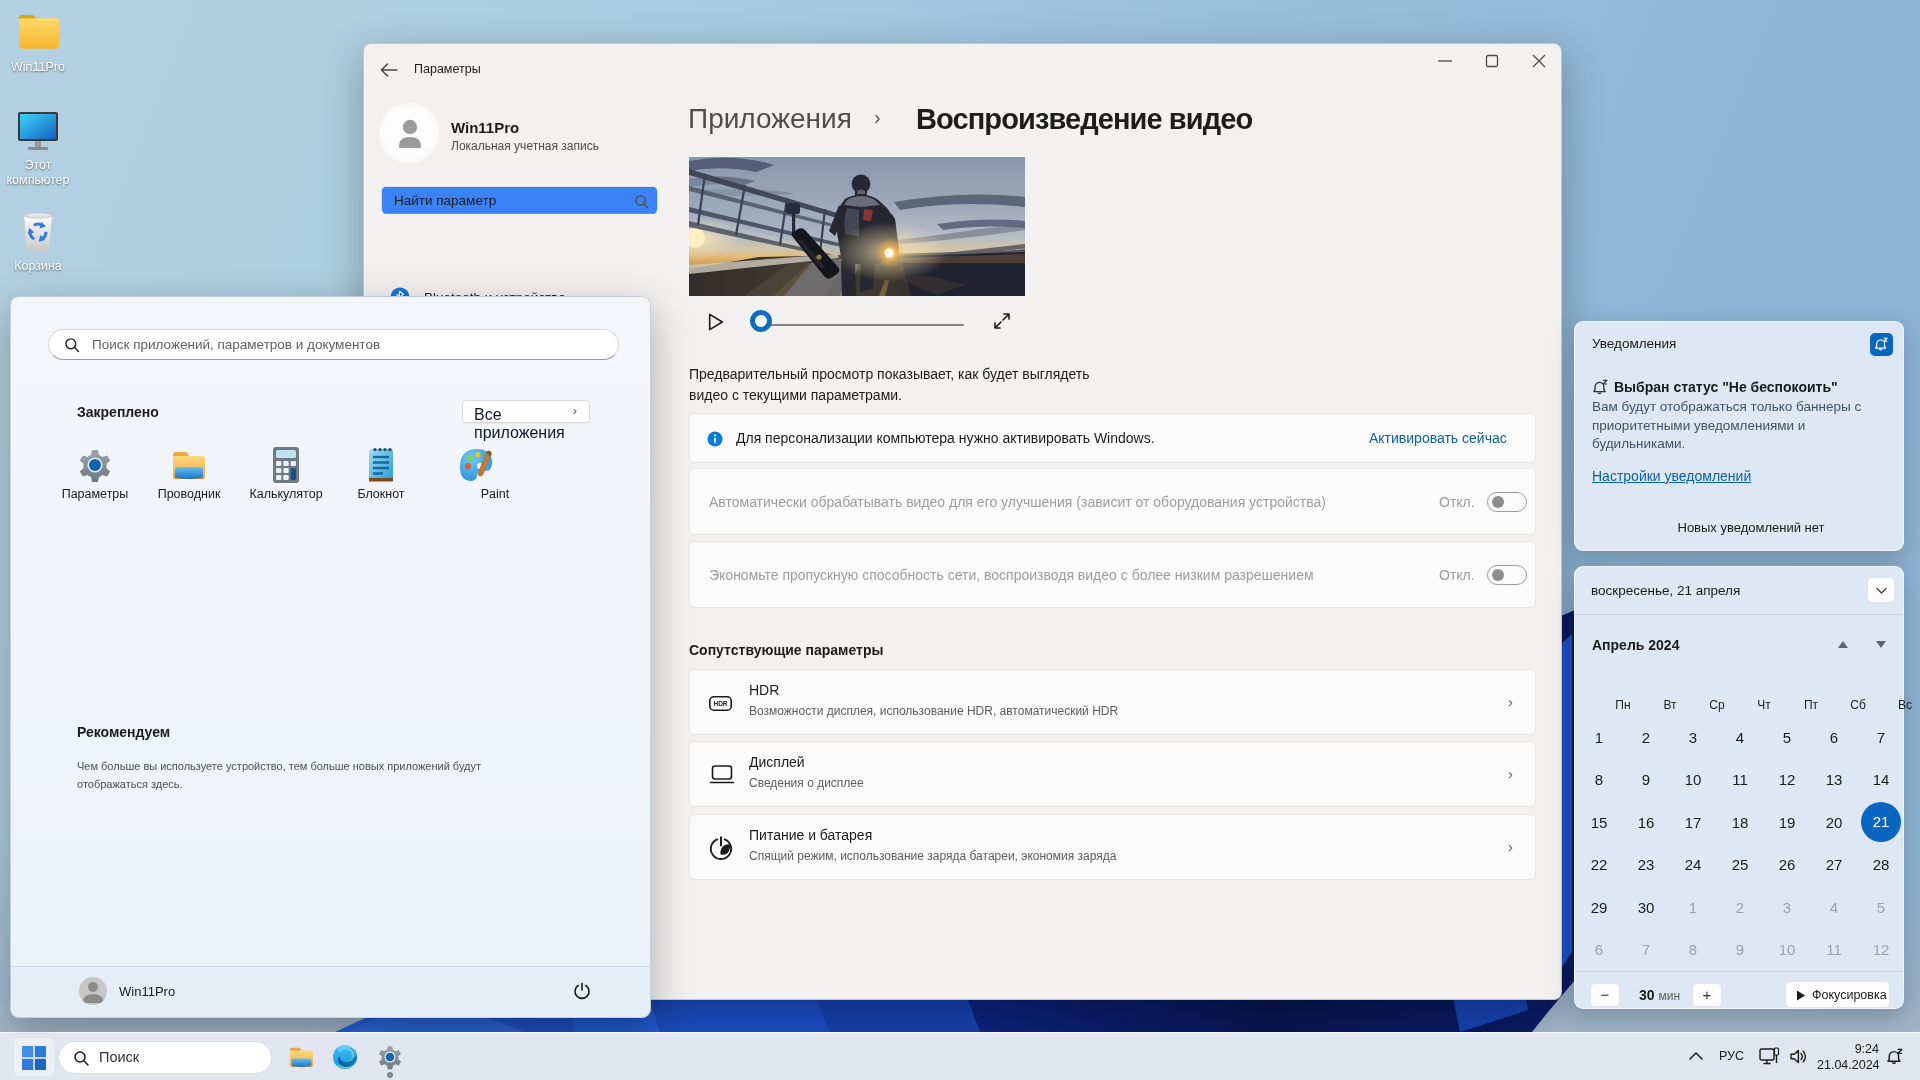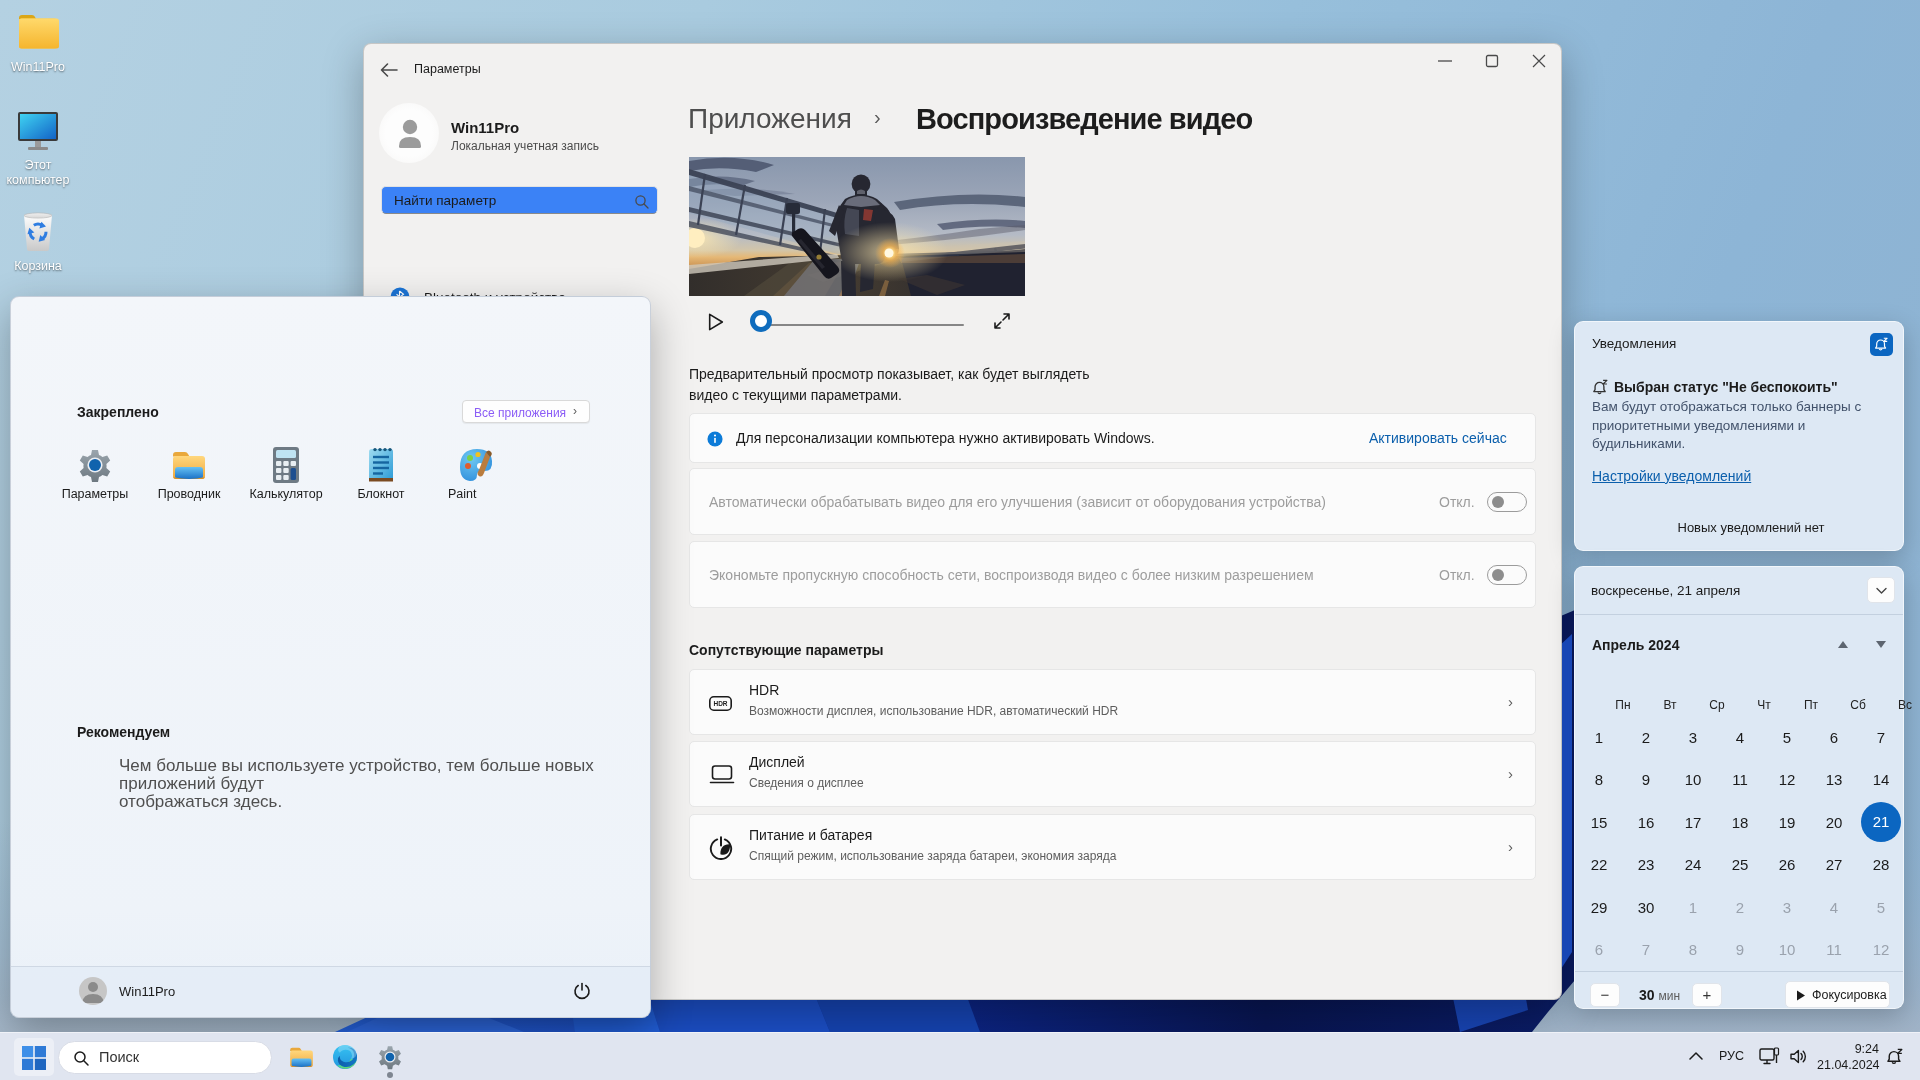--- a/index.html
+++ b/index.html
@@ -318,24 +318,31 @@
         <path d="M12 1.2 V9.4" stroke="#1b1b1b" stroke-width="2" stroke-linecap="round"></path>
         <path d="M21.2 8.2 C 14.8 7.6, 11 11.6, 11.4 18.2 C 17.4 20.2, 21.2 16.2, 21.2 8.2 Z" fill="#1b1b1b"></path>
       </svg>
       <div class="abs" style="left:59px;top:12px;font-size:14px;">Питание и батарея</div>
       <div class="abs" style="left:59px;top:34px;font-size:12px;color:#5d5d5d;">Спящий режим, использование заряда батареи, экономия заряда</div>
       <div class="abs" style="left:818px;top:23px;font-size:15px;color:#5d5d5d;">›</div>
     </div>
   </div>
 
   <div id="startmenu">
+    <div class="abs" style="left:37px;top:32px;width:571px;height:31px;background:#fff;border:1px solid #d6d6d6;border-bottom-color:#9a9a9a;border-radius:17px;">
+      <svg class="abs" style="left:15px;top:7px" width="16" height="16" viewBox="0 0 16 16">
+        <circle cx="6.8" cy="6.8" r="4.9" fill="none" stroke="#1b1b1b" stroke-width="1.4"></circle>
+        <path d="M10.5 10.5 L14.5 14.5" stroke="#1b1b1b" stroke-width="1.4" stroke-linecap="round"></path>
+      </svg>
+      <div class="abs" style="left:43px;top:7px;font-size:13.5px;color:#616161;">Поиск приложений, параметров и документов</div>
+    </div>
 
     <div class="abs" style="left:66px;top:107px;font-size:14px;font-weight:bold;">Закреплено</div>
     <div class="abs" style="left:451px;top:103px;width:128px;height:23px;background:#fefefe;border:1px solid #d9d9d9;border-radius:4px;box-shadow:0 1px 1px rgba(0,0,0,.06);">
-      <div class="abs" style="left:11px;top:4.5px;font-size:12px;color:#8b5cf6;">Все приложения</div>
+      <div class="abs" style="left:11px;top:4.5px;font-size:16px;color:#0f172a;">Все приложения</div>
       <div class="abs" style="left:110px;top:3px;font-size:12px;color:#5d5d5d;">›</div>
     </div>
 
     <svg class="abs" style="left:66px;top:150px" width="36" height="36" viewBox="0 0 36 36">
       <defs>
           <linearGradient id="gearg" x1="0" y1="0" x2="0" y2="1">
         <stop offset="0" stop-color="#9aa5ad"></stop>
             <stop offset="1" stop-color="#6d7880"></stop>
           </linearGradient>
         </defs>
@@ -413,24 +420,24 @@
           </radialGradient>
         </defs>
       <path d="M19 3 q14 0 15 12 q1 11-9 10 q-6-.6-6 4 q0 6-7 6 q-10-1-10-14 q0-18 17-18 z" fill="url(#palg)"></path>
       <circle cx="12" cy="12" r="3" fill="#7ad049"></circle>
       <circle cx="10" cy="20" r="3" fill="#e05c2e"></circle>
       <circle cx="20" cy="8.5" r="2.6" fill="#f2c21e"></circle>
       <circle cx="22" cy="20" r="3" fill="#fdfdfd"></circle>
       <path d="M28 6 l4 5 -6 16 q-2 5-5 3 q-3-2 0-6 z" fill="#b97c3e"></path>
       <path d="M28 6 q3-3 5 0 q2 2-1 5 z" fill="#8a5a28"></path>
     </svg>
-    <div class="abs" style="left:437px;top:190px;width:66px;font-size:12.5px;">Paint</div>
+    <div class="abs" style="left:451px;top:190px;width:66px;text-align:center;font-size:12.5px;">Paint</div>
 
     <div class="abs" style="left:66px;top:427px;font-size:14px;font-weight:bold;">Рекомендуем</div>
-    <div class="abs" style="left:66px;top:460px;font-size:17px;color:#4f4f4f;line-height:18px;margin-left:42px;">Чем больше вы используете устройство, тем больше новых приложений будут<br>отображаться здесь.</div>
+    <div class="abs" style="left:66px;top:460px;font-size:11px;color:#4f4f4f;line-height:18px;">Чем больше вы используете устройство, тем больше новых приложений будут<br>отображаться здесь.</div>
 
     <div class="abs" style="left:0;top:669px;width:639px;height:51px;background:rgba(228,236,246,.8);border-top:1px solid rgba(185,195,210,.5);border-radius:0 0 9px 9px;">
       <div class="abs" style="left:68px;top:10px;width:28px;height:28px;border-radius:50%;background:#c6c6c6;overflow:hidden;">
         <svg width="28" height="28" viewBox="0 0 28 28">
           <circle cx="14" cy="10" r="5" fill="#8b8b8b"></circle>
           <path d="M3 26 q1-9 11-9 q10 0 11 9 z" fill="#8b8b8b"></path>
         </svg>
       </div>
       <div class="abs" style="left:108px;top:17px;font-size:13px;">Win11Pro</div>
       <svg class="abs" style="left:562px;top:15px" width="18" height="18" viewBox="0 0 18 18">

